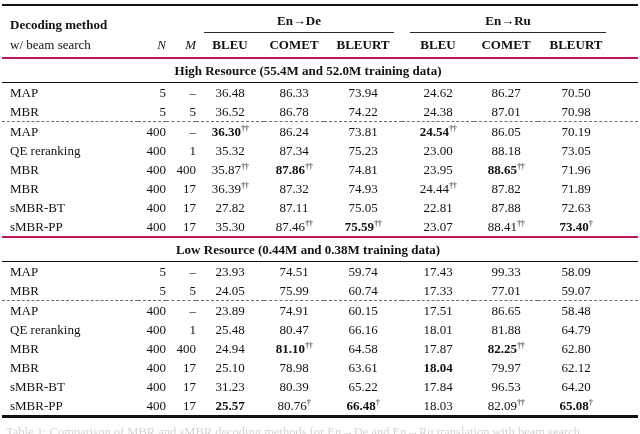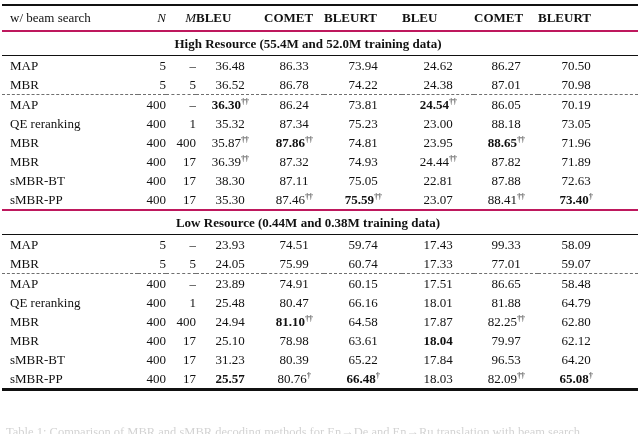--- a/index.html
+++ b/index.html
@@ -10,21 +10,21 @@
   .rule-bottom{height:3px;background:#111;margin:0 2px;}
   table{table-layout:fixed;width:636px;margin:0 2px;border-collapse:collapse;font-size:13px;}
   th,td{padding:0;font-weight:normal;vertical-align:bottom;overflow:hidden;white-space:nowrap;}
   th:last-child,td:last-child{padding-right:24px;}
   thead th{vertical-align:bottom;}
   .h1row th{padding-top:5px;height:22px;}
   .h2row th{height:24px;vertical-align:middle;}
   .left{text-align:left;padding-left:8px;}
   .bold{font-weight:bold;}
   .ital{font-style:italic;}
-  .ctr{text-align:left;}
+  .ctr{text-align:center;}
   .num{text-align:right;}
   .grp .glabel{font-weight:bold;text-align:center;}
   .grp .grule{height:1px;background:#2a2a2a;margin:3px 8px 0 8px;}
   tbody td{height:19px;line-height:19px;}
   td.method{text-align:left;padding-left:8px;}
   td.val{text-align:center;}
   tr.sechead td{border-top:2px solid #be185d;border-bottom:1px solid #111;
                 font-weight:bold;text-align:center;height:23px;line-height:23px;}
   tr.dashed td{border-top:1px dashed #6f6f6f;}
   sup{font-size:8.5px;line-height:0;vertical-align:super;letter-spacing:-0.5px;}
@@ -43,20 +43,33 @@
         <col style="width:28px">
         <col style="width:30px">
       <col style="width:68px">
         <col style="width:60px">
         <col style="width:78px">
       <col style="width:72px">
         <col style="width:64px">
         <col style="width:100px">
     </colgroup>
     <thead>
+      <tr class="h1row">
+        <th class="left bold">Decoding method</th>
+        <th></th>
+        <th></th>
+        <th class="grp" colspan="3">
+          <div class="glabel">En→De</div>
+          <div class="grule"></div>
+        </th>
+        <th class="grp" colspan="3">
+          <div class="glabel">En→Ru</div>
+          <div class="grule"></div>
+        </th>
+      </tr>
       <tr class="h2row">
         <th class="left">w/ beam search</th>
         <th class="num ital">N</th>
         <th class="num ital">M</th>
         <th class="ctr bold">BLEU</th>
         <th class="ctr bold">COMET</th>
         <th class="ctr bold">BLEURT</th>
         <th class="ctr bold">BLEU</th>
         <th class="ctr bold">COMET</th>
         <th class="ctr bold">BLEURT</th>
@@ -129,21 +142,21 @@
           <td class="val"><span>87.32</span></td>
           <td class="val"><span>74.93</span></td>
           <td class="val"><span>24.44</span><sup>††</sup></td>
           <td class="val"><span>87.82</span></td>
           <td class="val"><span>71.89</span></td>
         </tr>
         <tr>
           <td class="method"><span>sMBR-BT</span></td>
           <td class="num"><span>400</span></td>
           <td class="num"><span>17</span></td>
-          <td class="val"><span>38.30</span></td>
+          <td class="val"><span>27.82</span></td>
           <td class="val"><span>87.11</span></td>
           <td class="val"><span>75.05</span></td>
           <td class="val"><span>22.81</span></td>
           <td class="val"><span>87.88</span></td>
           <td class="val"><span>72.63</span></td>
         </tr>
         <tr>
           <td class="method"><span>sMBR-PP</span></td>
           <td class="num"><span>400</span></td>
           <td class="num"><span>17</span></td>
@@ -202,21 +215,21 @@
           <td class="val"><span>64.79</span></td>
         </tr>
         <tr>
           <td class="method"><span>MBR</span></td>
           <td class="num"><span>400</span></td>
           <td class="num"><span>400</span></td>
           <td class="val"><span>24.94</span></td>
           <td class="val"><span style="font-weight: bold;">81.10</span><sup>††</sup></td>
           <td class="val"><span>64.58</span></td>
           <td class="val"><span>17.87</span></td>
-          <td class="val"><span style="font-weight: normal;">82.25</span><sup>††</sup></td>
+          <td class="val"><span style="font-weight: bold;">82.25</span><sup>††</sup></td>
           <td class="val"><span>62.80</span></td>
         </tr>
         <tr>
           <td class="method"><span>MBR</span></td>
           <td class="num"><span>400</span></td>
           <td class="num"><span>17</span></td>
           <td class="val"><span>25.10</span></td>
           <td class="val"><span>78.98</span></td>
           <td class="val"><span>63.61</span></td>
           <td class="val"><span style="font-weight: bold;">18.04</span></td>

